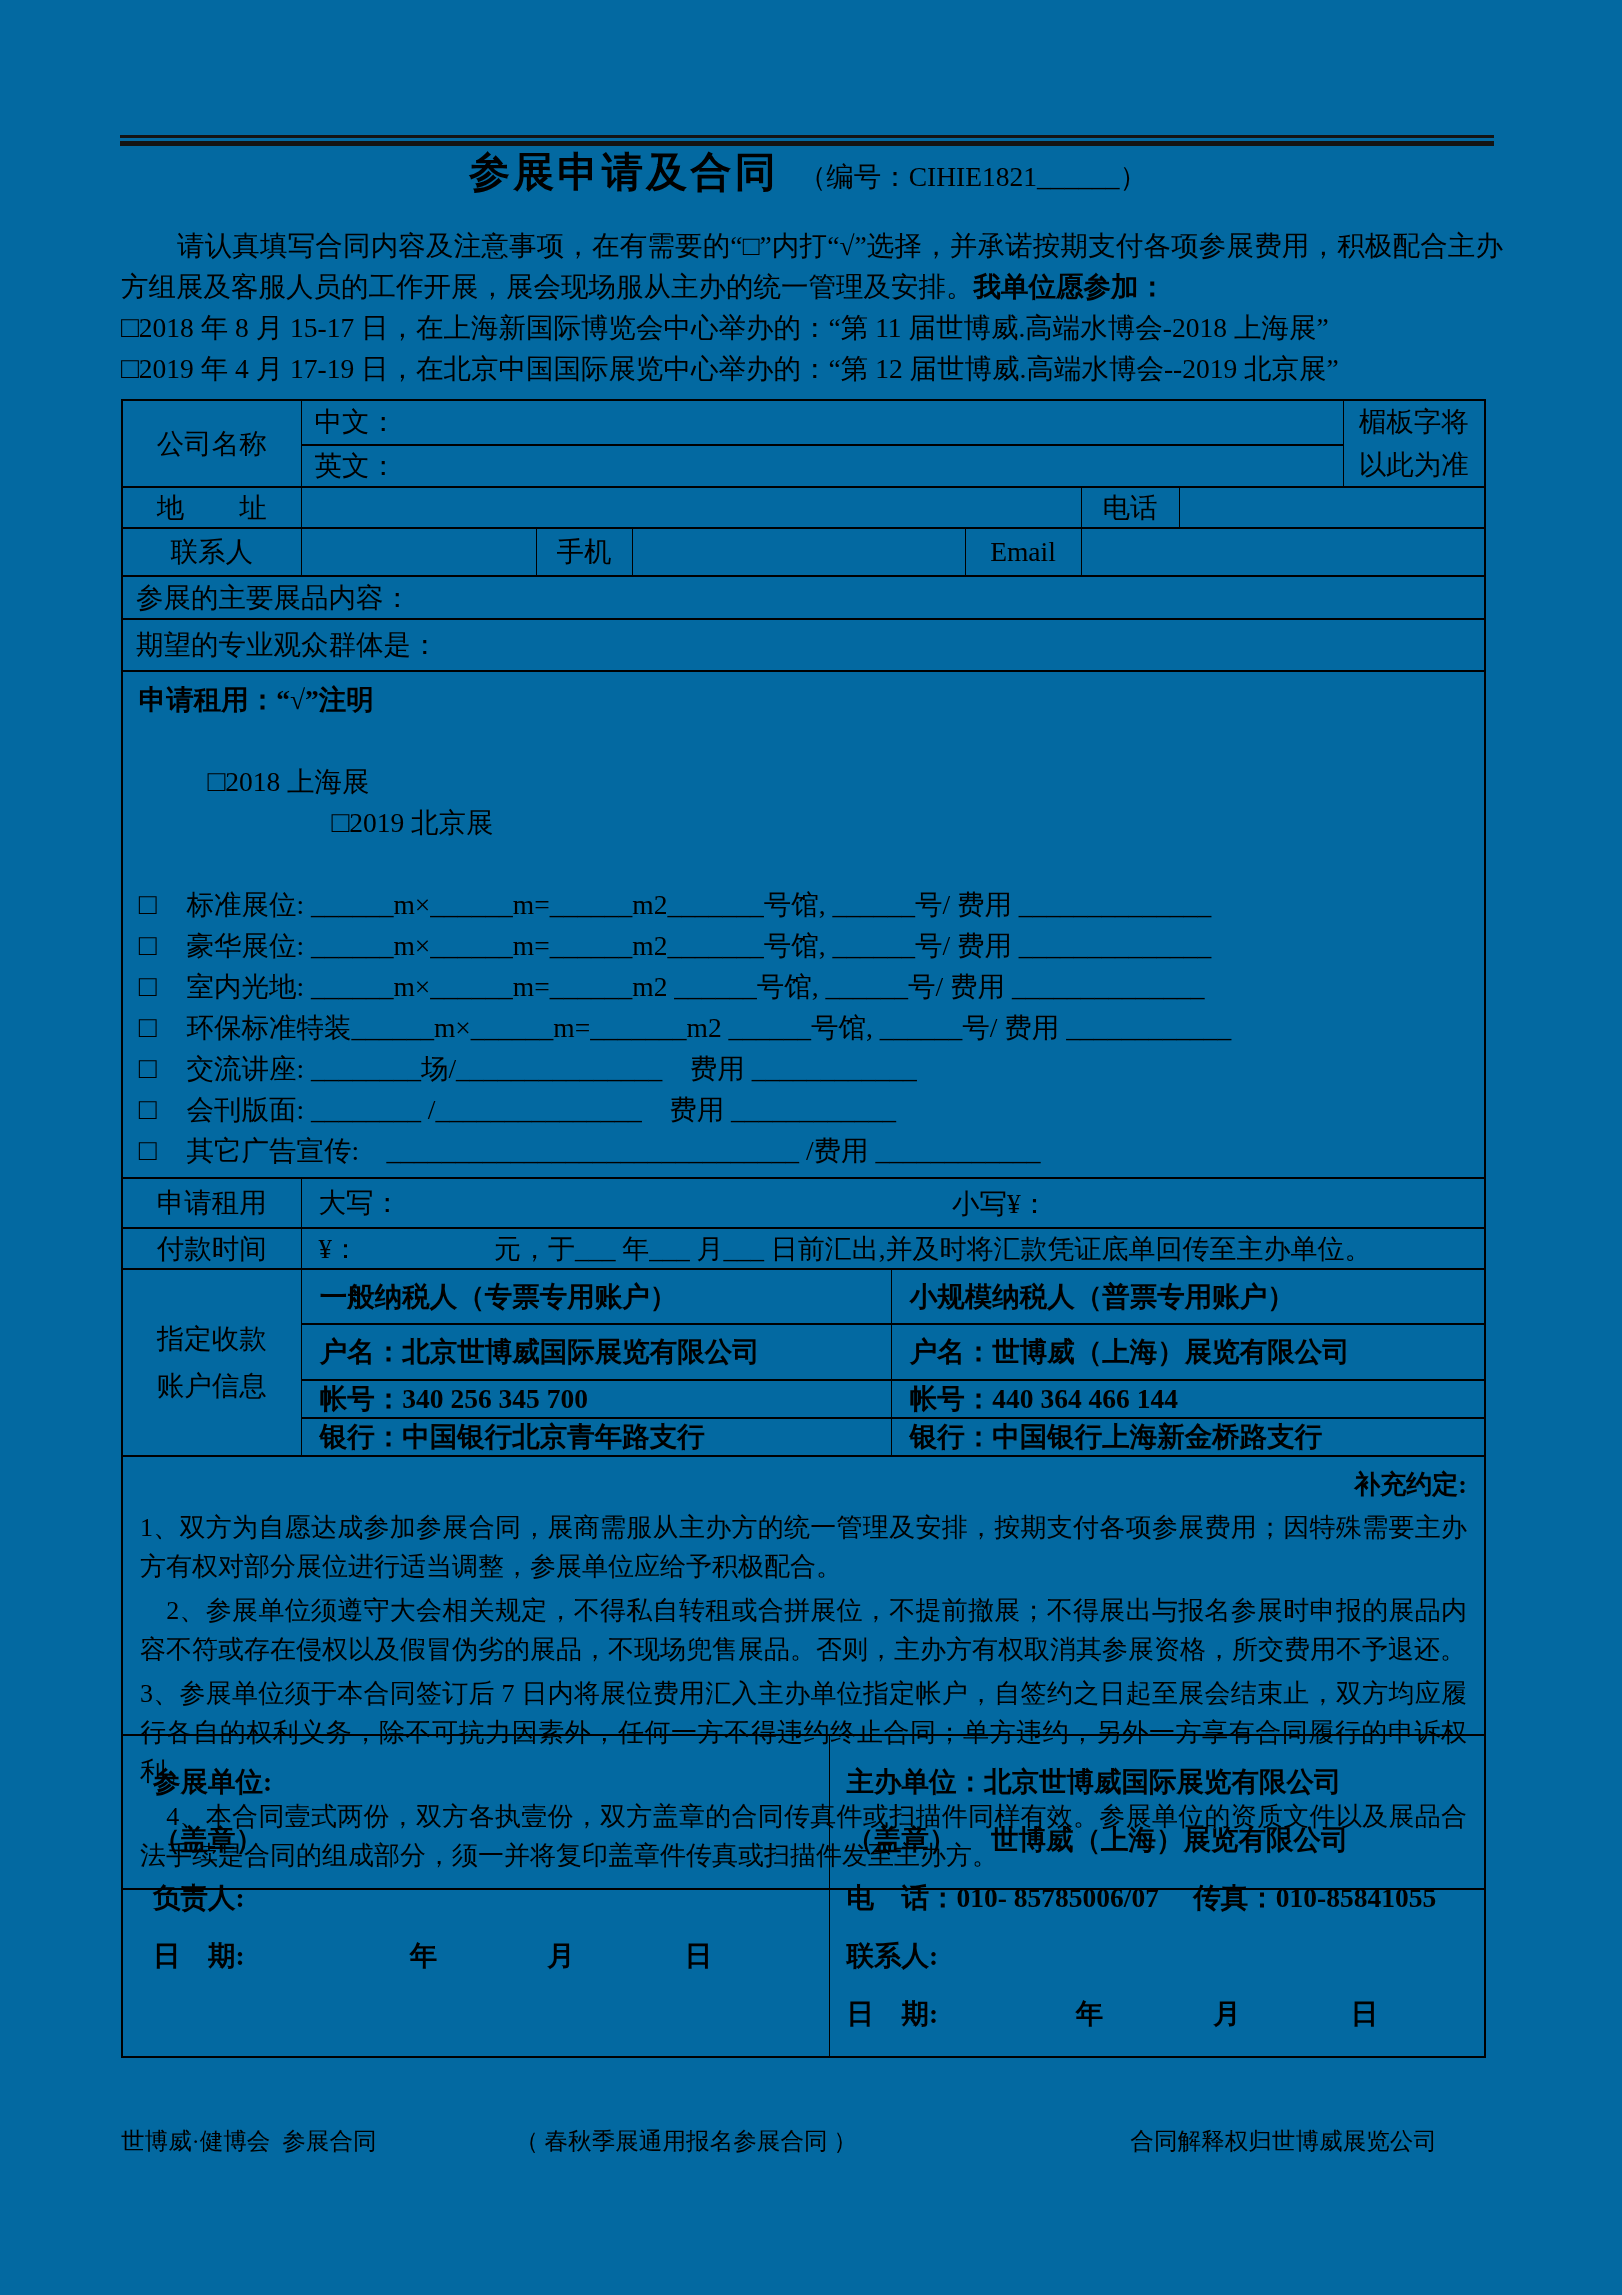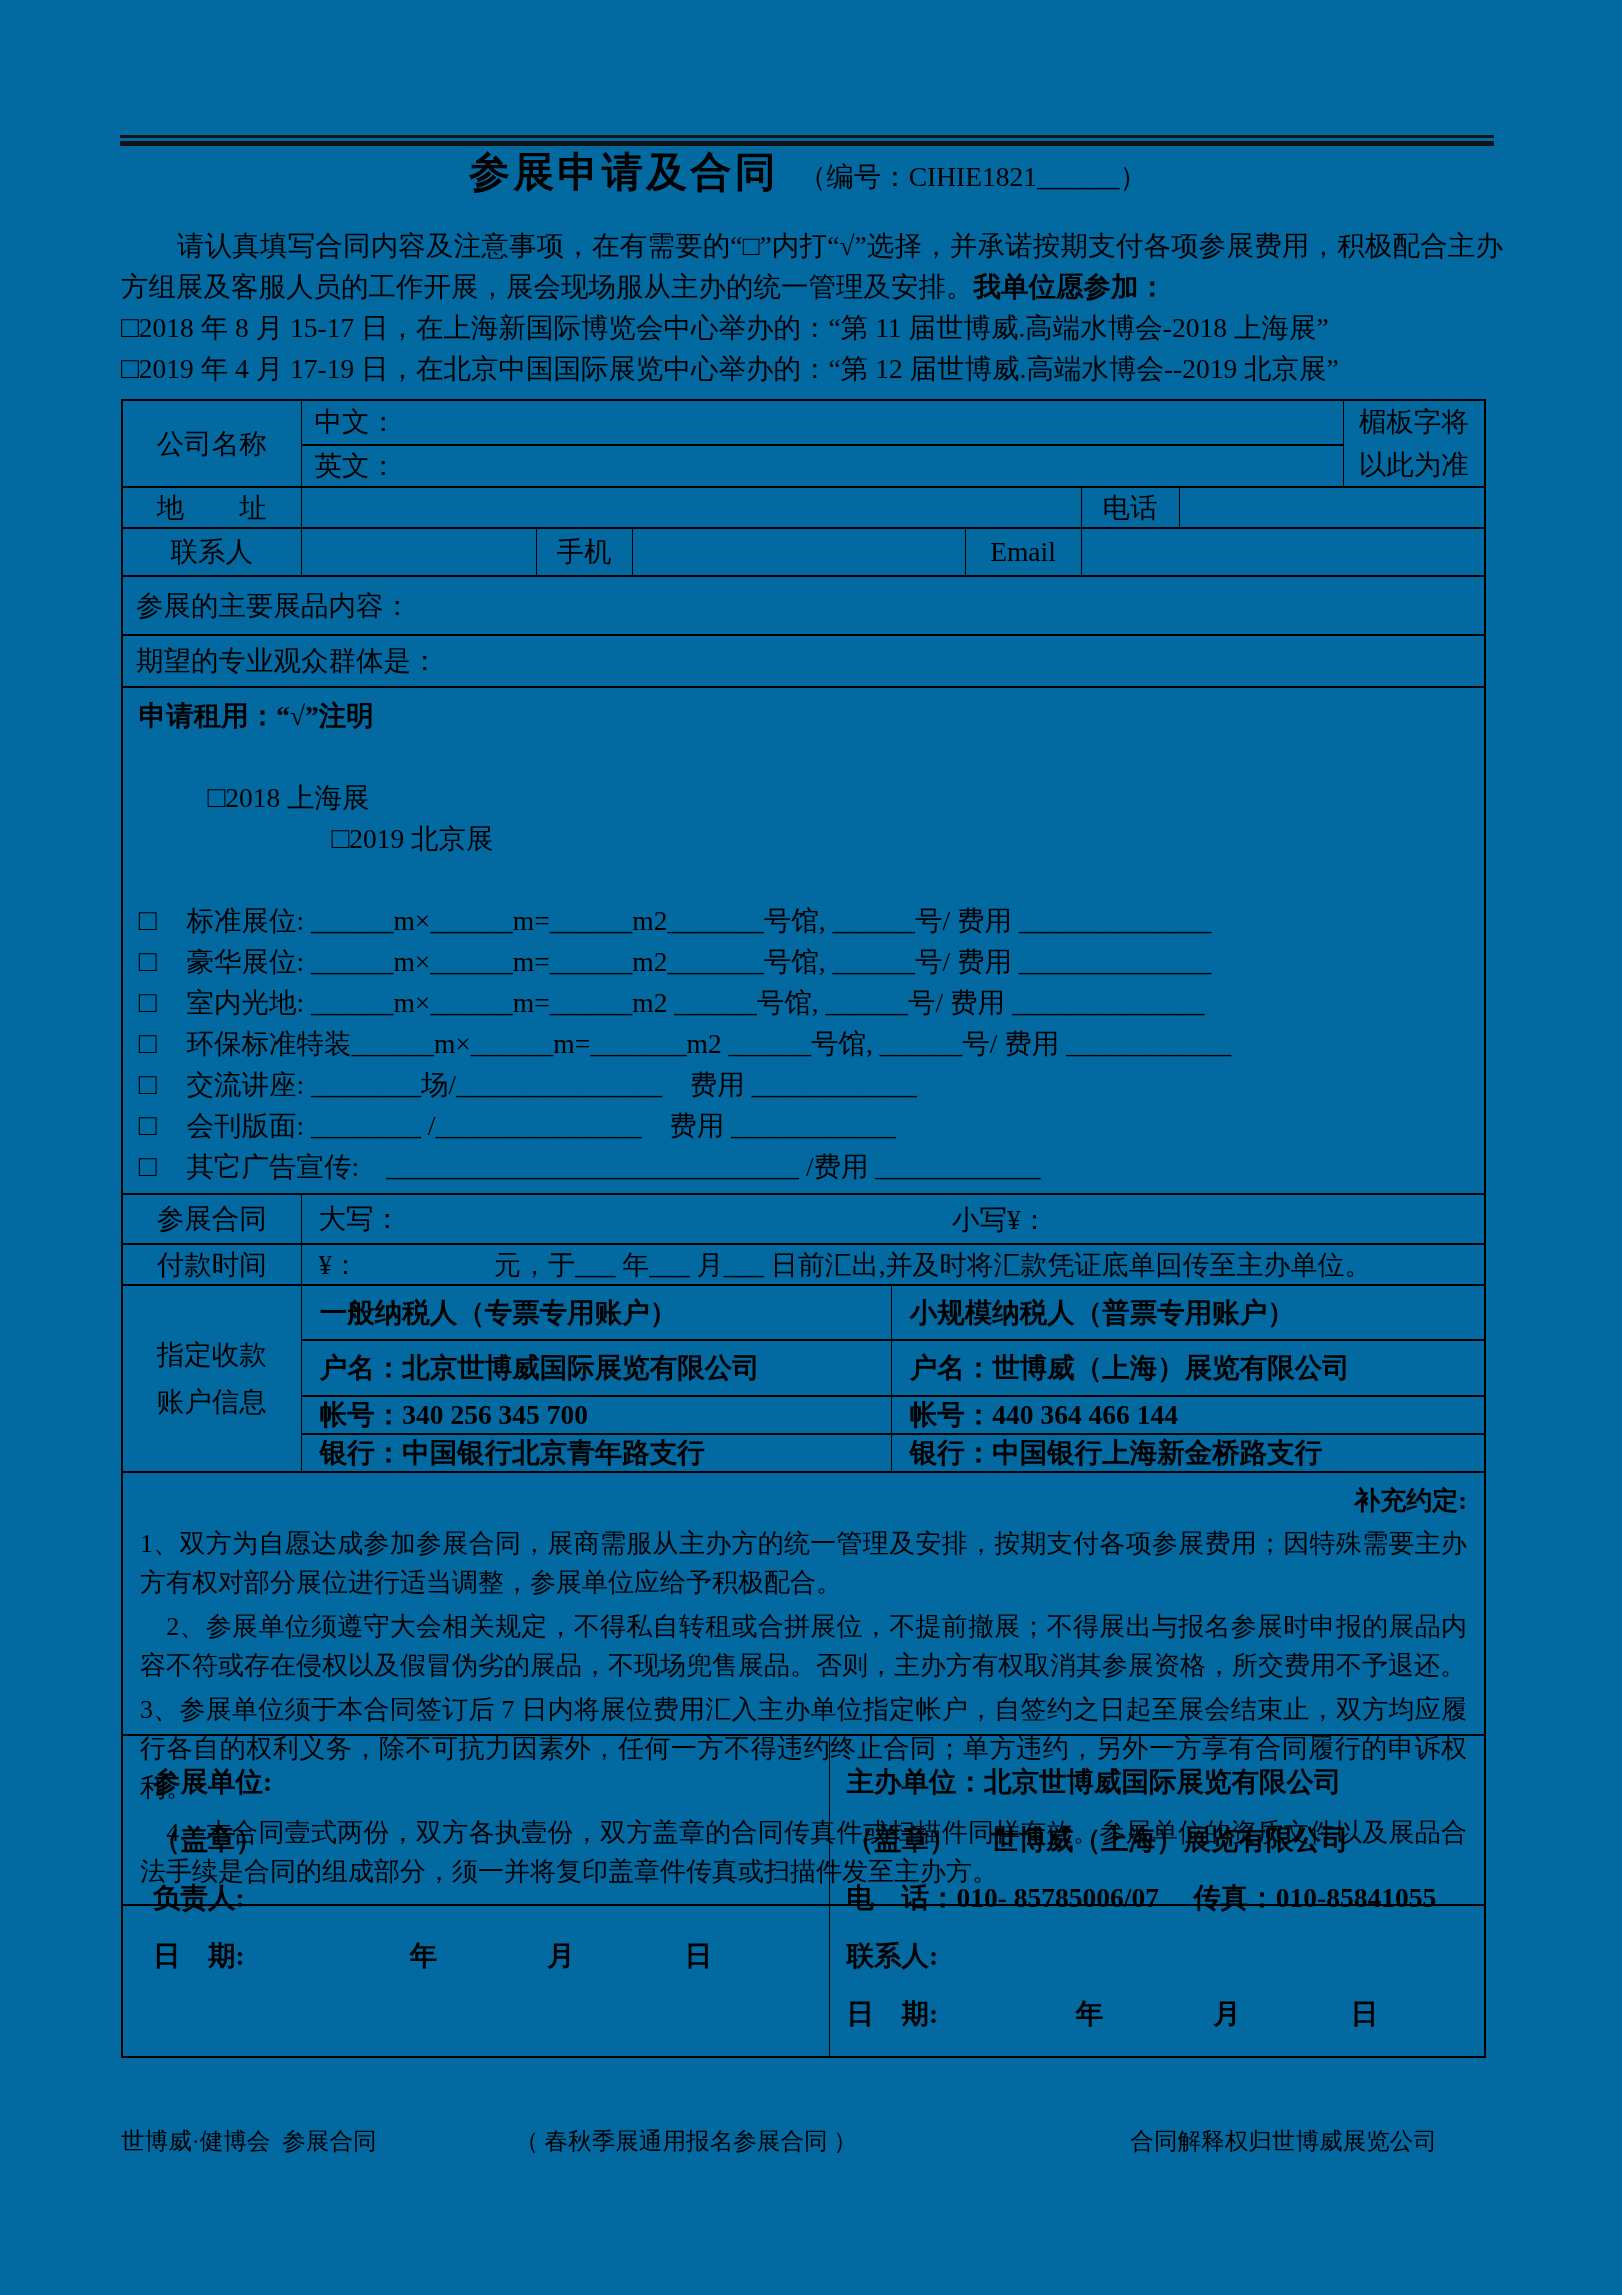--- a/index.html
+++ b/index.html
@@ -98,21 +98,21 @@
       <td colspan="2"></td>
     </tr>
     <tr style="height:48px">
       <td class="lab">联系人</td>
       <td></td>
       <td class="lab">手机</td>
       <td colspan="2"></td>
       <td class="lab">Email</td>
       <td colspan="3"></td>
     </tr>
-    <tr style="height:59px">
+    <tr style="height:43px">
       <td class="full" colspan="9"><span>参展的主要展品内容：</span></td>
     </tr>
     <tr style="height:52px">
       <td class="full" colspan="9"><span>期望的专业观众群体是：</span></td>
     </tr>
     <tr style="height:370px">
       <td class="rental-cell" colspan="9">
         <div class="rline rhead">申请租用：“√”注明</div>
         <div class="rline">
           <span><span class="cbx">□</span><span>2018 上海展</span></span>
@@ -121,21 +121,21 @@
         <div class="rline"><span class="cbx rgap">□</span><span>标准展位: ______m×______m=______m2_______号馆, ______号/ 费用 ______________</span></div>
         <div class="rline"><span class="cbx rgap">□</span><span>豪华展位: ______m×______m=______m2_______号馆, ______号/ 费用 ______________</span></div>
         <div class="rline"><span class="cbx rgap">□</span><span>室内光地: ______m×______m=______m2 ______号馆, ______号/ 费用 ______________</span></div>
         <div class="rline"><span class="cbx rgap">□</span><span>环保标准特装______m×______m=_______m2 ______号馆, ______号/ 费用 ____________</span></div>
         <div class="rline"><span class="cbx rgap">□</span><span>交流讲座: ________场/_______________　费用 ____________</span></div>
         <div class="rline"><span class="cbx rgap">□</span><span>会刊版面: ________ /_______________　费用 ____________</span></div>
         <div class="rline"><span class="cbx rgap">□</span><span>其它广告宣传:　______________________________ /费用 ____________</span></div>
       </td>
     </tr>
     <tr style="height:50px">
-      <td class="lab">参展合同</td>
+      <td class="lab">申请租用</td>
       <td class="fee-cell" colspan="8">
         <span>大写：</span>
         <span class="xiaoxie">小写¥：</span>
       </td>
     </tr>
     <tr style="height:41px">
       <td class="lab">付款时间</td>
       <td class="pay-cell" colspan="8"><span>¥：　　　　　元，于___ 年___ 月___ 日前汇出,并及时将汇款凭证底单回传至主办单位。</span></td>
     </tr>
     <tr style="height:55px">

